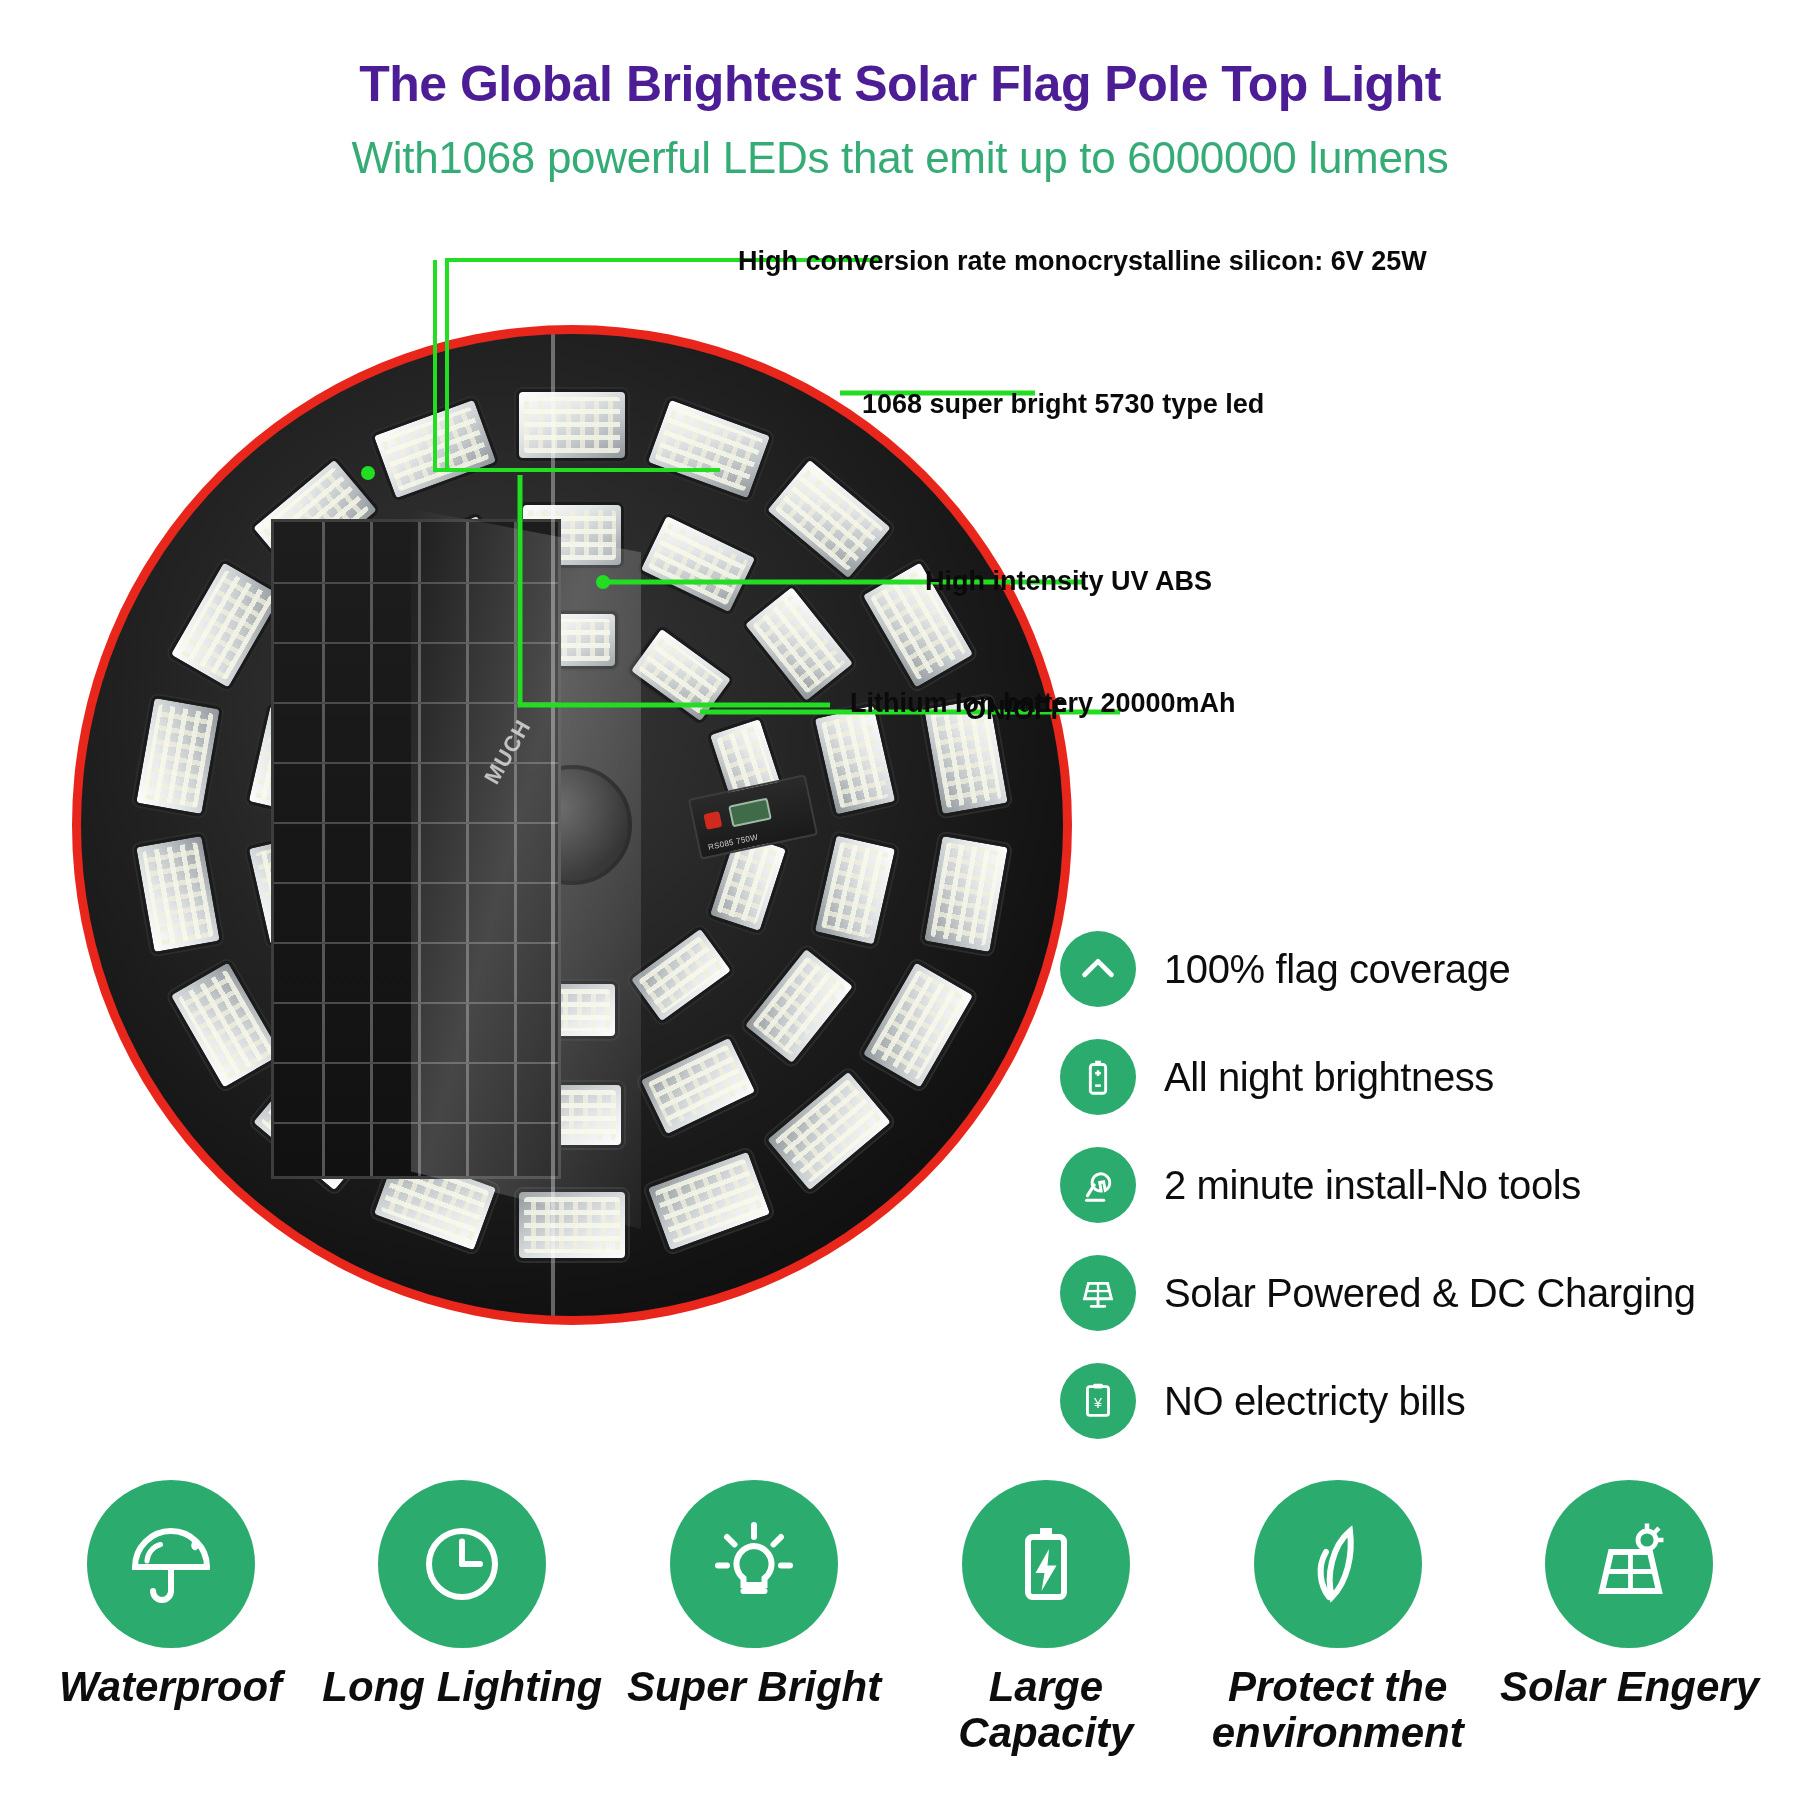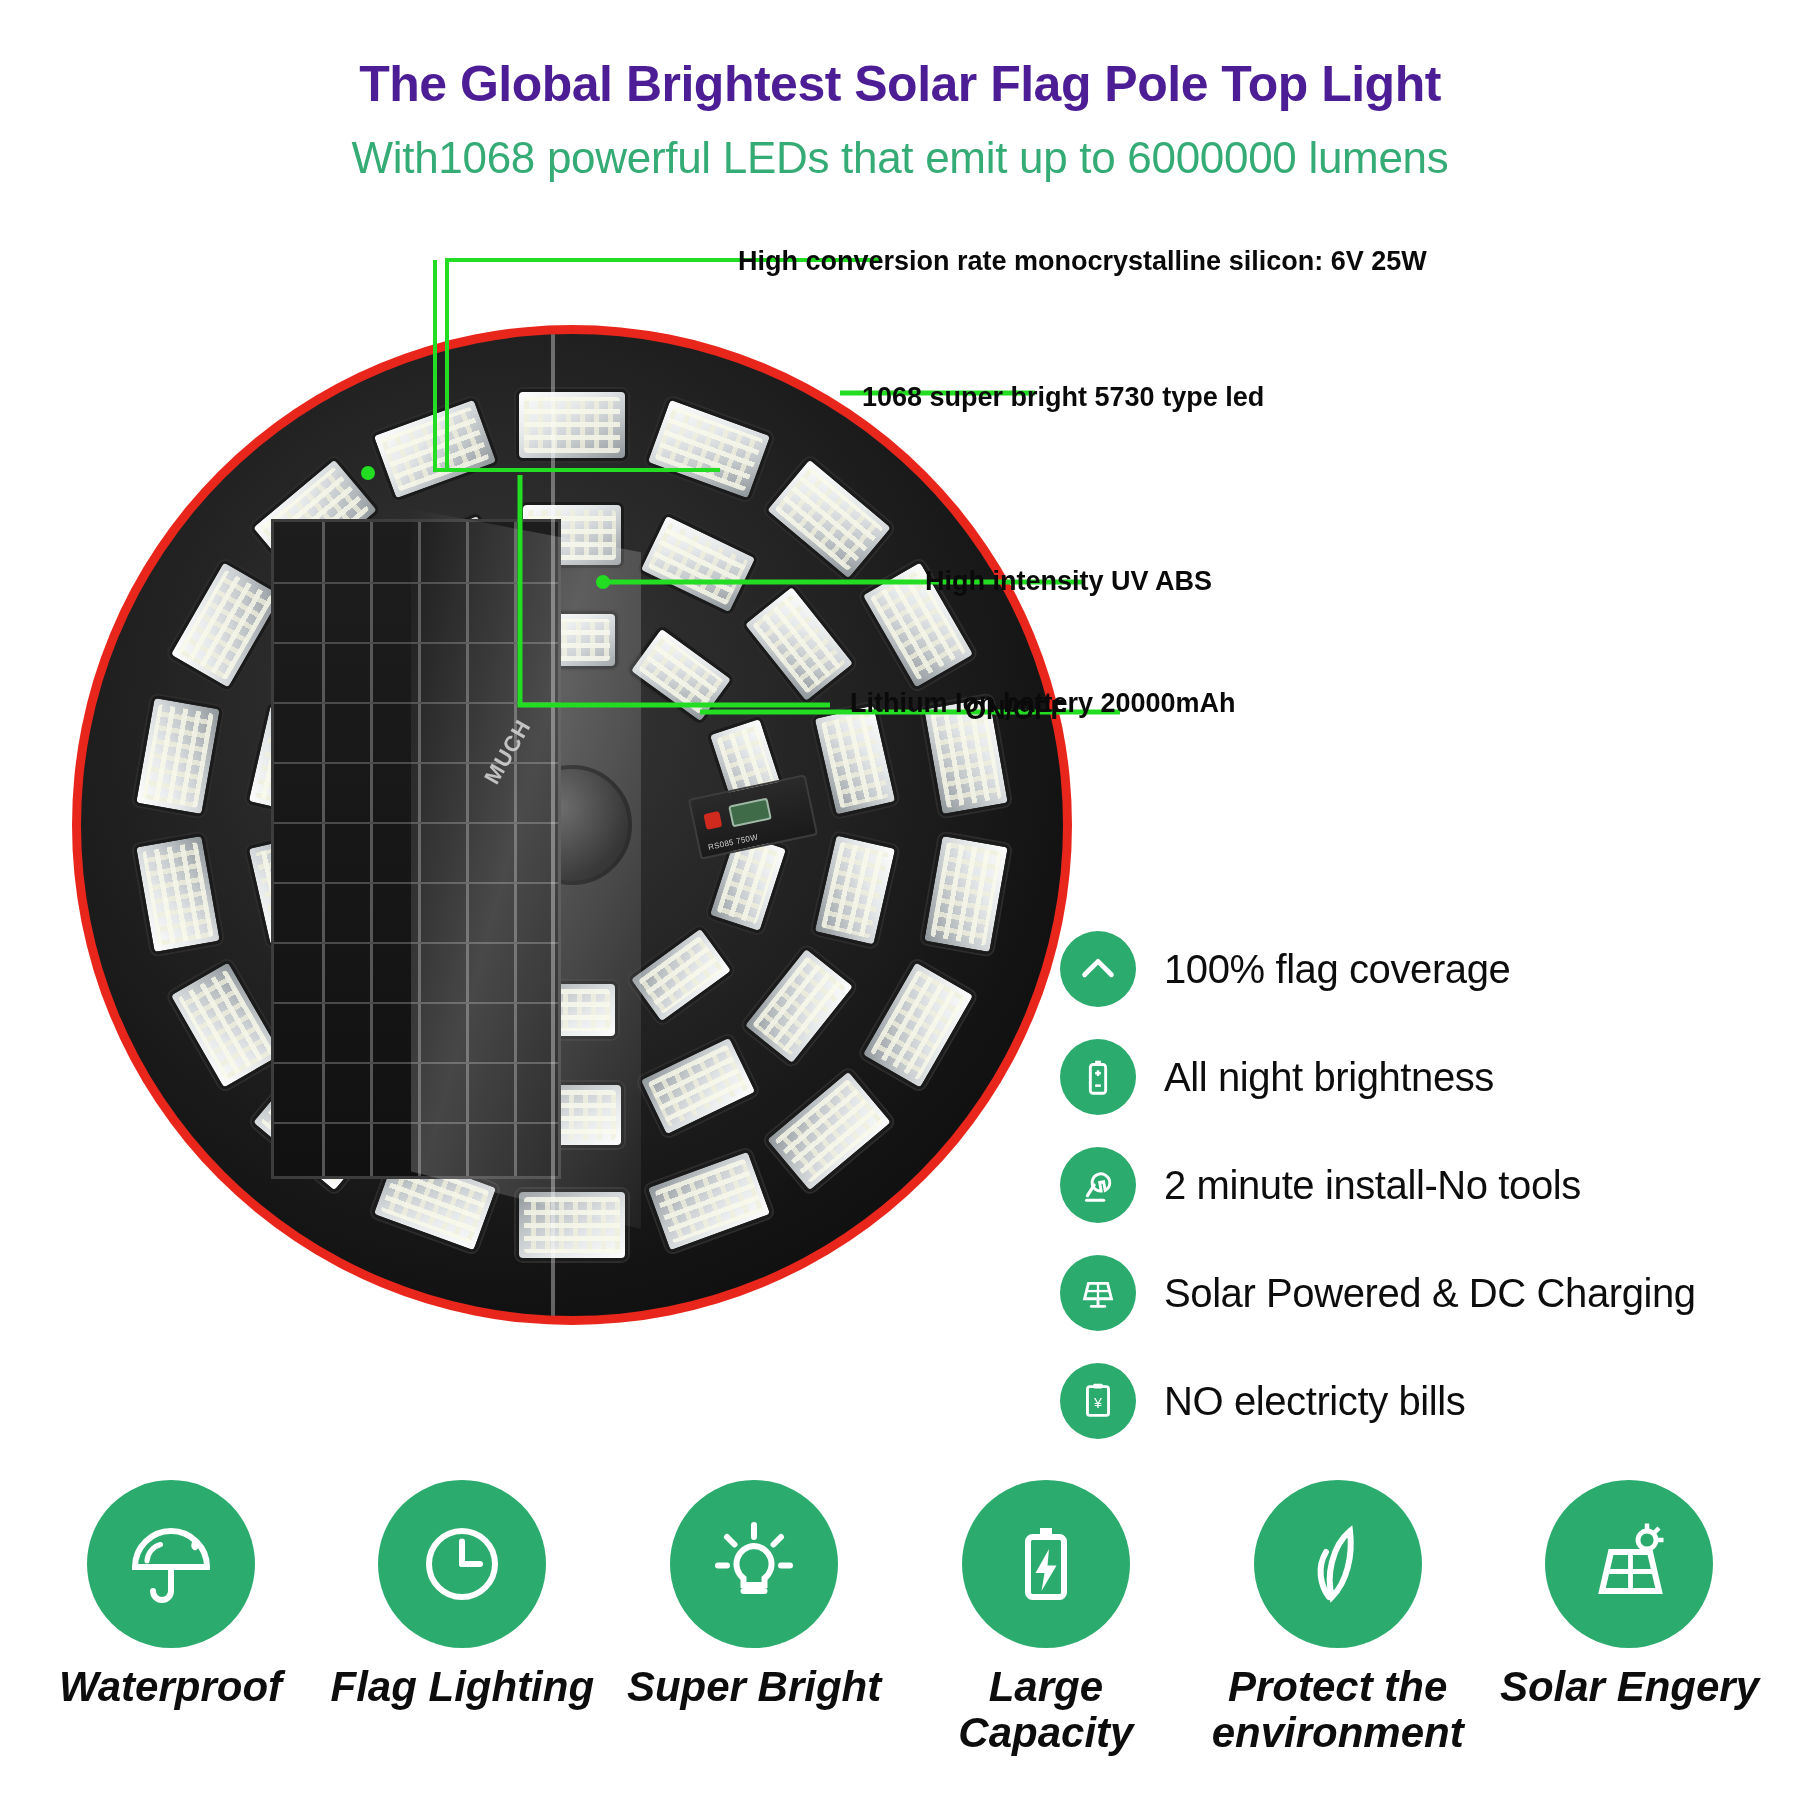--- a/index.html
+++ b/index.html
@@ -301,21 +301,21 @@
     <polyline points="520,245 520,475 830,475" fill="none" stroke="#22dd22" stroke-width="5"></polyline>
 
     <line x1="600" y1="352" x2="1085" y2="352" stroke="#22dd22" stroke-width="5"></line>
 
     <line x1="700" y1="482" x2="1120" y2="482" stroke="#22dd22" stroke-width="5"></line>
     <circle cx="368" cy="243" r="7" fill="#22dd22"></circle>
     <circle cx="603" cy="352" r="7" fill="#22dd22"></circle>
   </svg>
 
   <div class="callout-label" style="left:738px; top:16px;">High conversion rate monocrystalline silicon: 6V 25W</div>
-  <div class="callout-label" style="left:862px; top:152px;">1068 super bright 5730 type led</div>
+  <div class="callout-label" style="left:862px; top:159px;">1068 super bright 5730 type led</div>
   <div class="callout-label" style="left:850px; top:458px;">Lithium Ion battery 20000mAh</div>
   <div class="callout-label" style="left:925px; top:336px;">High intensity UV ABS</div>
   <div class="callout-label" style="left:965px; top:465px;">ON/OFF</div>
 </div>
 
 <div id="features">
 
   <div class="feature-row">
     <div class="feature-badge">
       <svg class="ico" width="46" height="46" viewBox="0 0 48 48">
@@ -389,21 +389,21 @@
   </div>
 
   <div class="bottom-item">
     <div class="bottom-circle">
       <svg class="ico" width="96" height="96" viewBox="0 0 64 64">
         <circle cx="32" cy="32" r="22" fill="none" stroke="#fff" stroke-width="4"></circle>
         <line x1="32" y1="32" x2="32" y2="17" stroke="#fff" stroke-width="4" stroke-linecap="round"></line>
         <line x1="32" y1="32" x2="44" y2="32" stroke="#fff" stroke-width="4" stroke-linecap="round"></line>
       </svg>
     </div>
-    <div class="bottom-label">Flag Lighting</div>
+    <div class="bottom-label">Long Lighting</div>
   </div>
 
   <div class="bottom-item">
     <div class="bottom-circle">
       <svg class="ico" width="96" height="96" viewBox="0 0 64 64">
         <path d="M32 20 a12 12 0 0 1 7 21.5 V46 h-14 v-4.5 A12 12 0 0 1 32 20 z" fill="none" stroke="#fff" stroke-width="4"></path>
         <line x1="25" y1="50" x2="39" y2="50" stroke="#fff" stroke-width="4" stroke-linecap="round"></line>
         <line x1="32" y1="6" x2="32" y2="14" stroke="#fff" stroke-width="4" stroke-linecap="round"></line>
         <line x1="14" y1="14" x2="19" y2="19" stroke="#fff" stroke-width="4" stroke-linecap="round"></line>
         <line x1="50" y1="14" x2="45" y2="19" stroke="#fff" stroke-width="4" stroke-linecap="round"></line>

